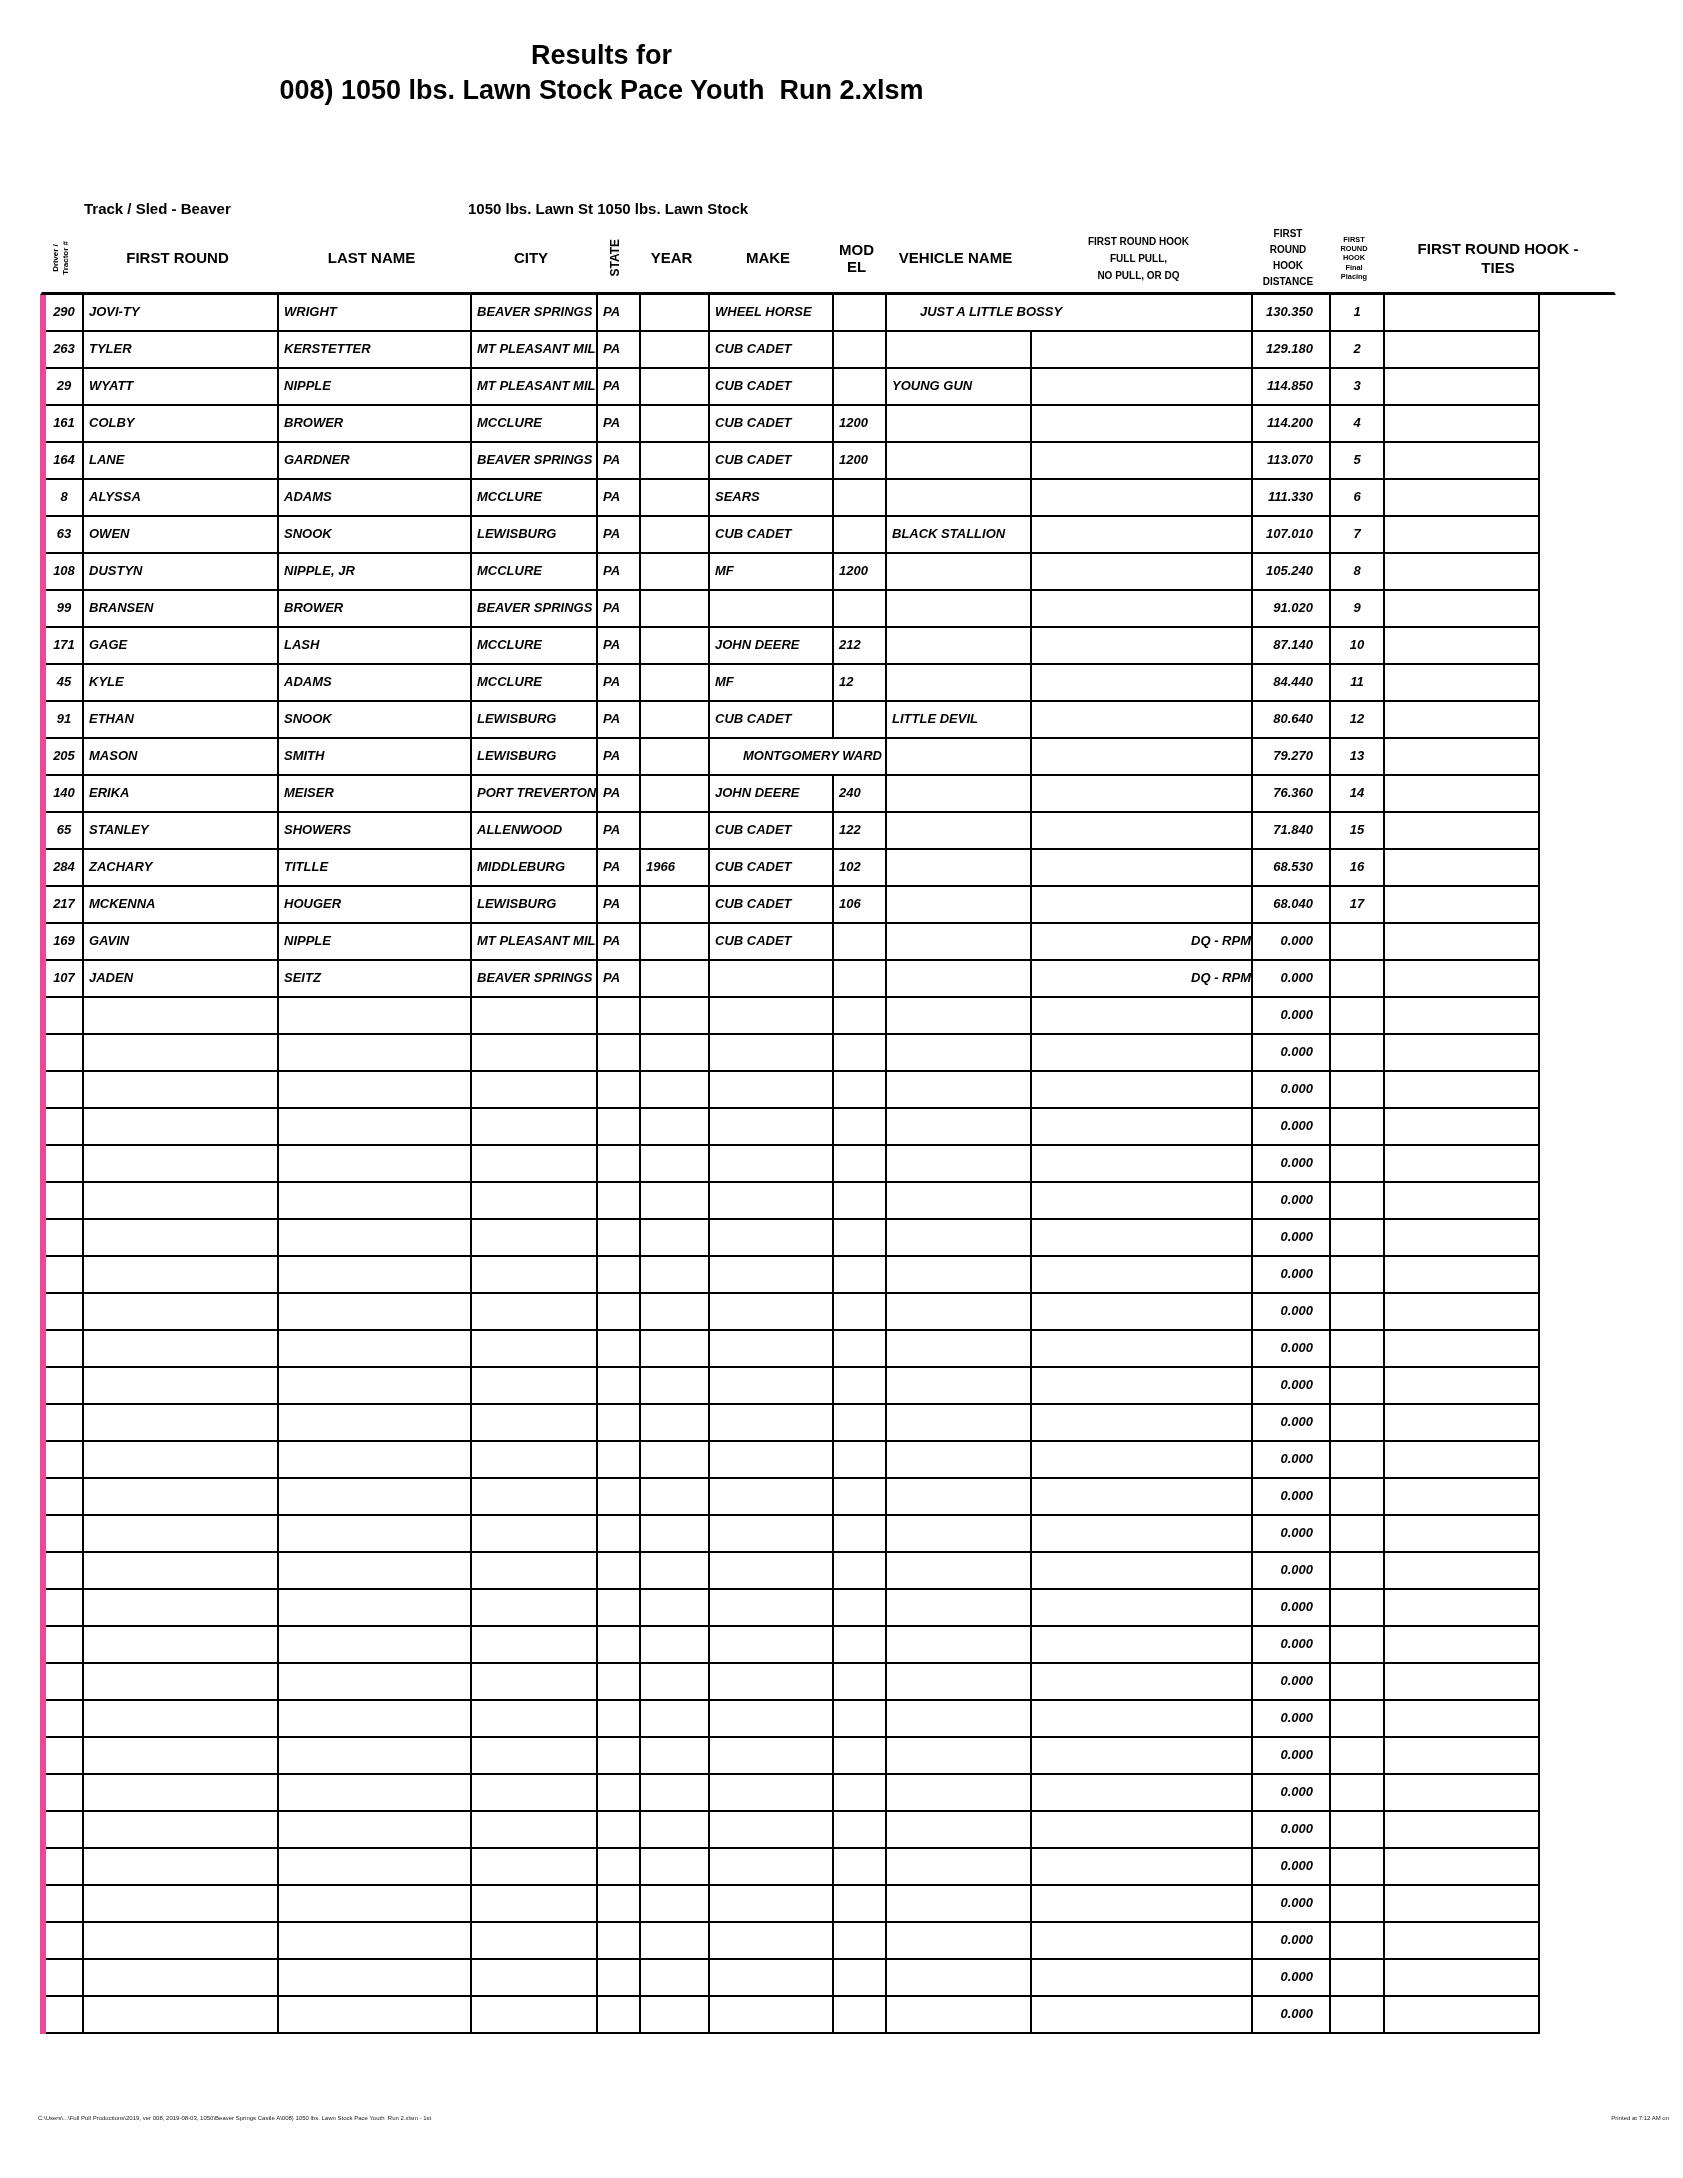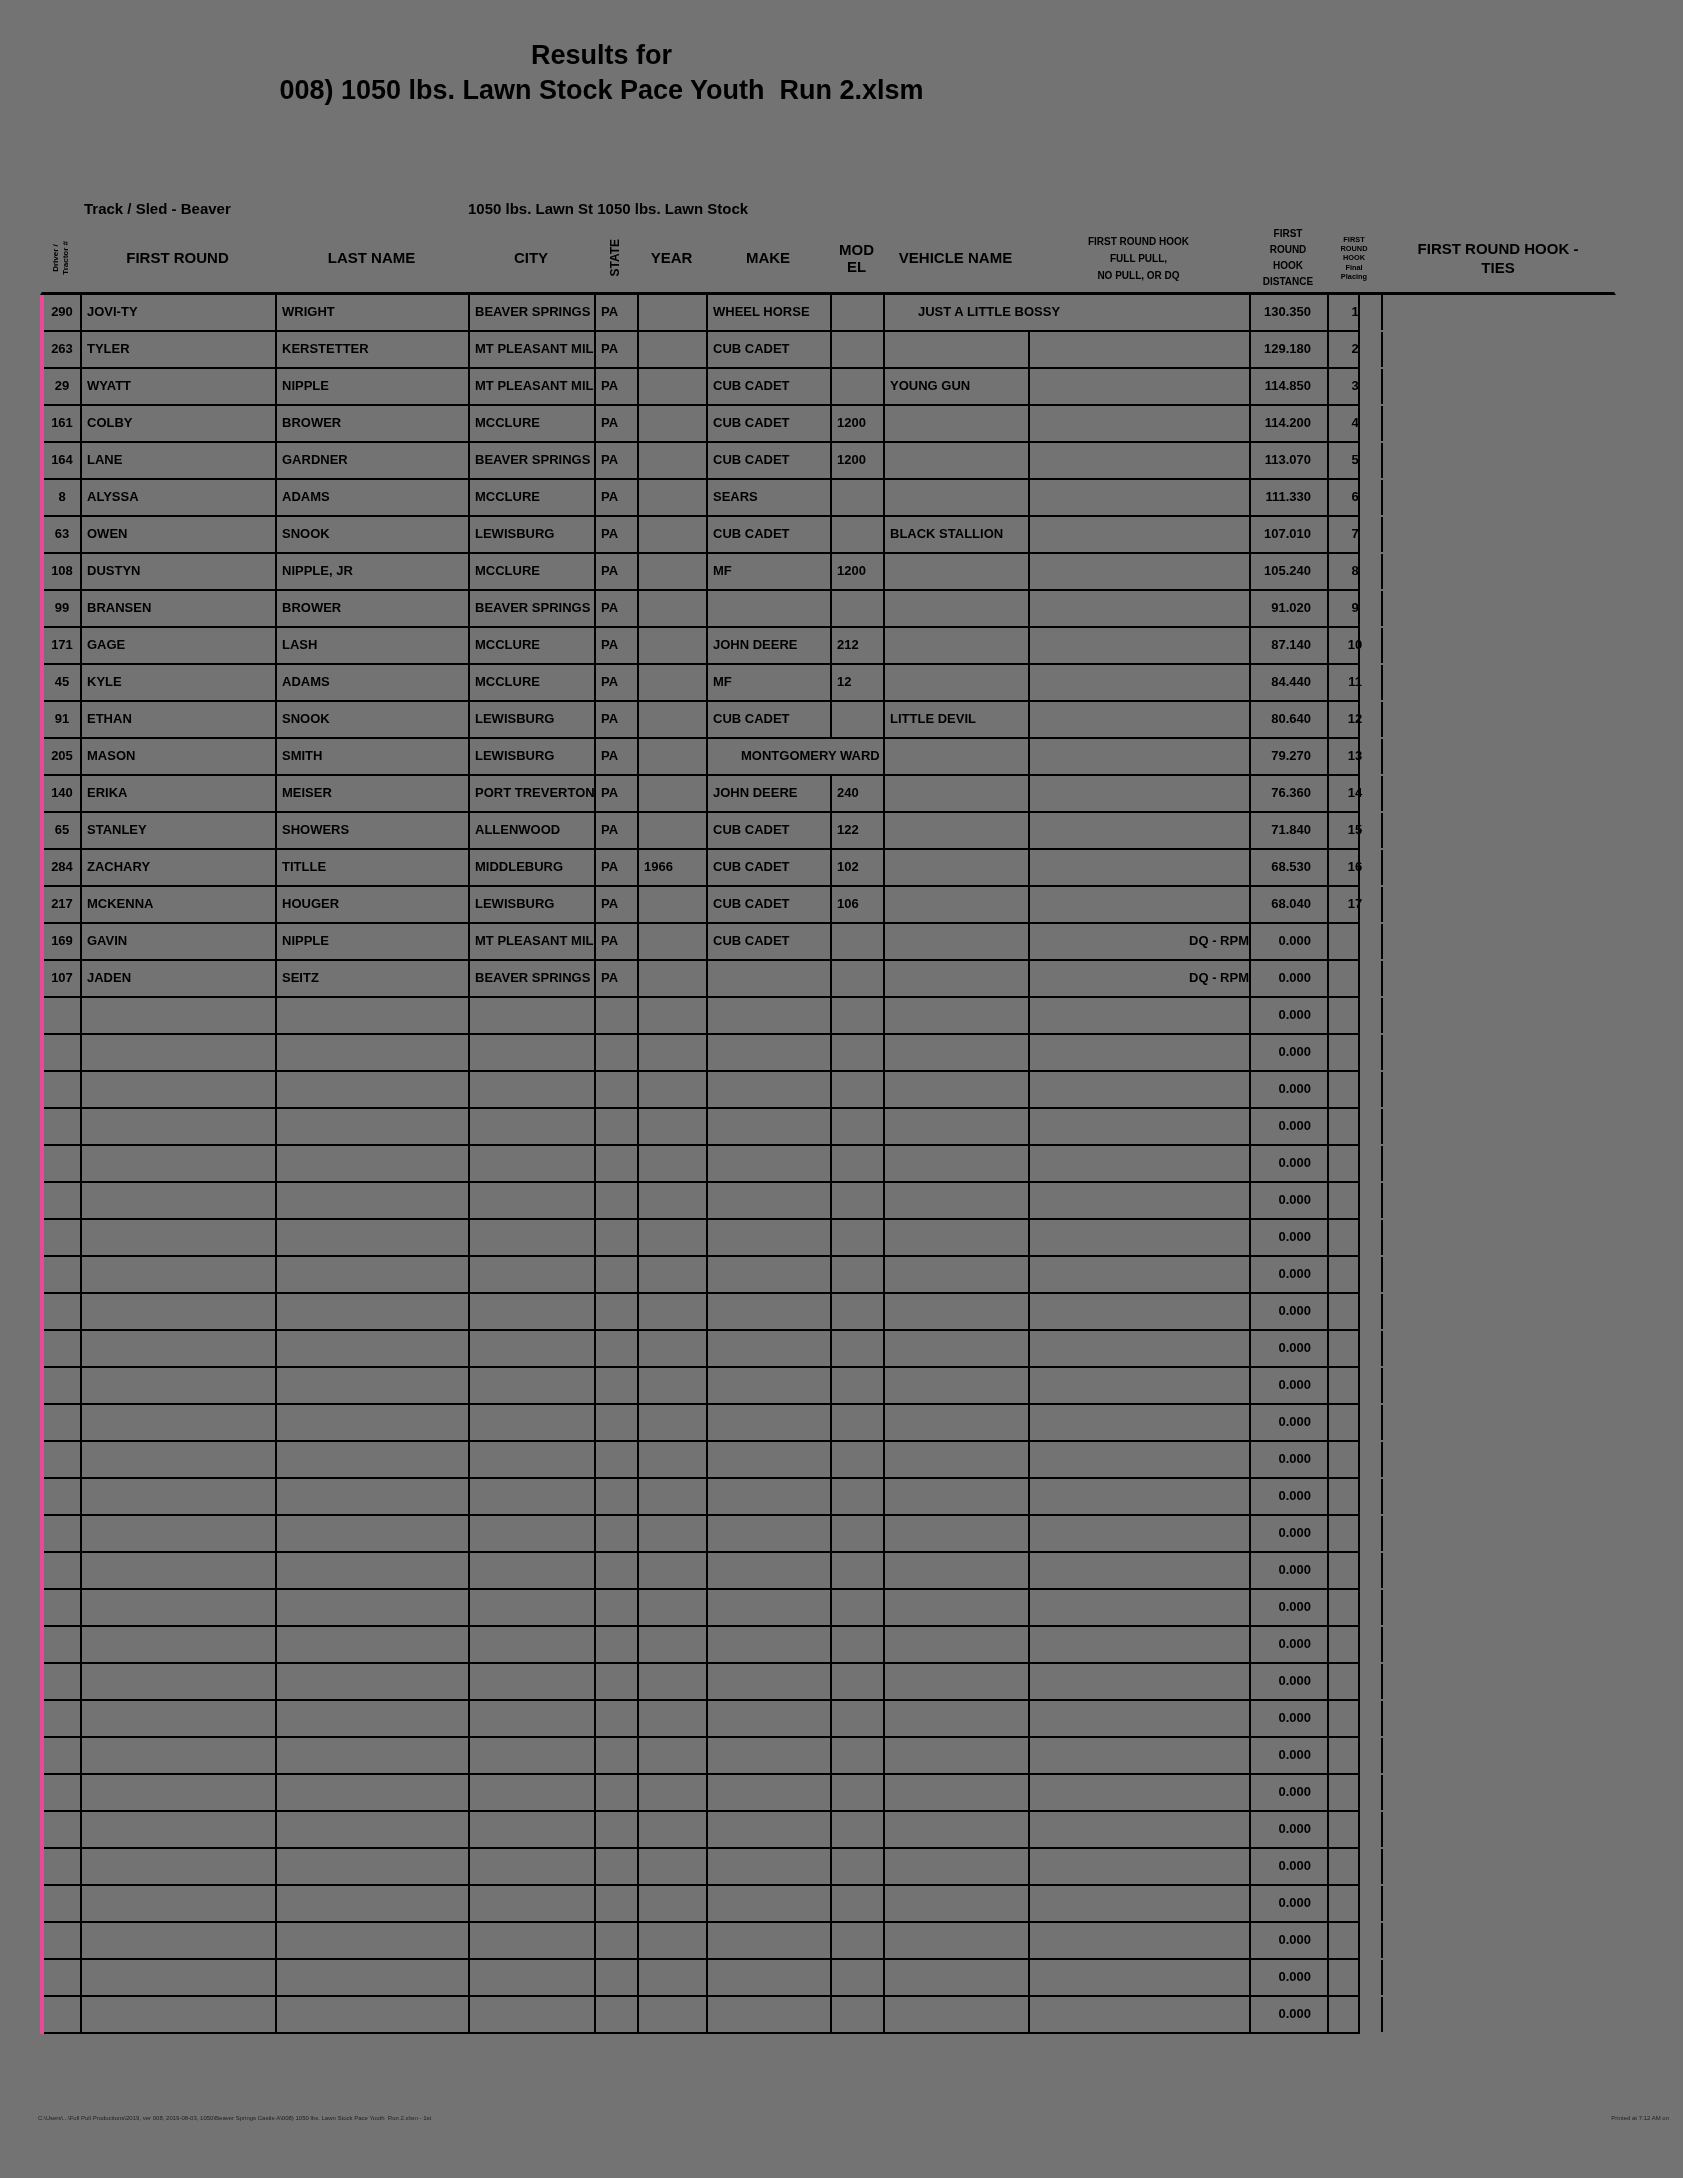--- a/index.html
+++ b/index.html
@@ -1,19 +1,19 @@
 <!DOCTYPE html>
 <html><head>
 <meta charset="utf-8">
 <style>
   html,body{margin:0;padding:0;background:#888;}
   .page{
     position:relative;
     width:1683px;height:2178px;
-    background:#737373;
+    background:#ffffff;
     font-family:"Liberation Sans", sans-serif;
     color:#000;
     overflow:hidden;
   }
   .title{
     position:absolute;top:40px;left:0;width:1203px;
     text-align:center;font-size:27px;font-weight:bold;white-space:pre;
   }
   .subtitle{
     position:absolute;top:75px;left:0;width:1203px;
@@ -42,22 +42,22 @@
   .h-tiny{font-size:7.4px;line-height:1.25;}
   .h-ties{font-size:15px;line-height:1.3;text-align:right;}
   .vtext{
     writing-mode:vertical-rl;transform:rotate(180deg);
     font-weight:bold;text-align:center;line-height:1.2;
   }
   .v-driver{font-size:8px;}
   .v-state{font-size:12px;}
 
   .tbody{
-    box-sizing:border-box;width:1320px;
-    border-left:4px solid #ec4899;border-right:2px solid #000;
+    box-sizing:border-box;width:1500px;
+    border-left:6px solid #ec4899;border-right:2px solid #000;font-style:italic;
   }
   .trow{height:37px;box-sizing:border-box;border-bottom:2px solid #000;}
   .tcell{
     box-sizing:border-box;
     border-right:2px solid #000;
     font-size:13px;font-weight:bold;
     line-height:33px;height:35px;
     white-space:nowrap;overflow:hidden;
     padding-left:5px;
   }

